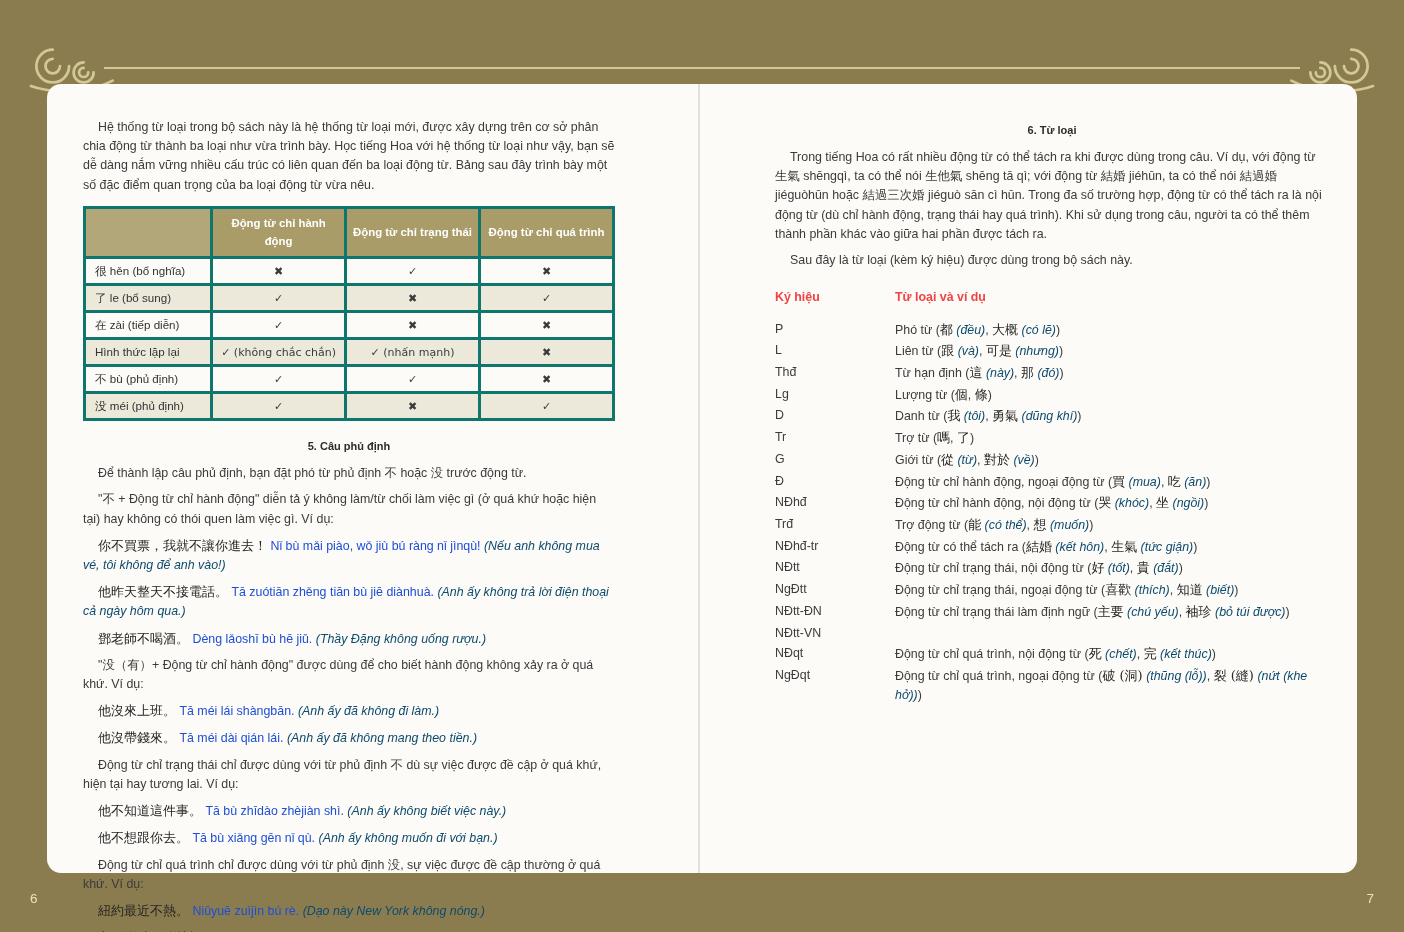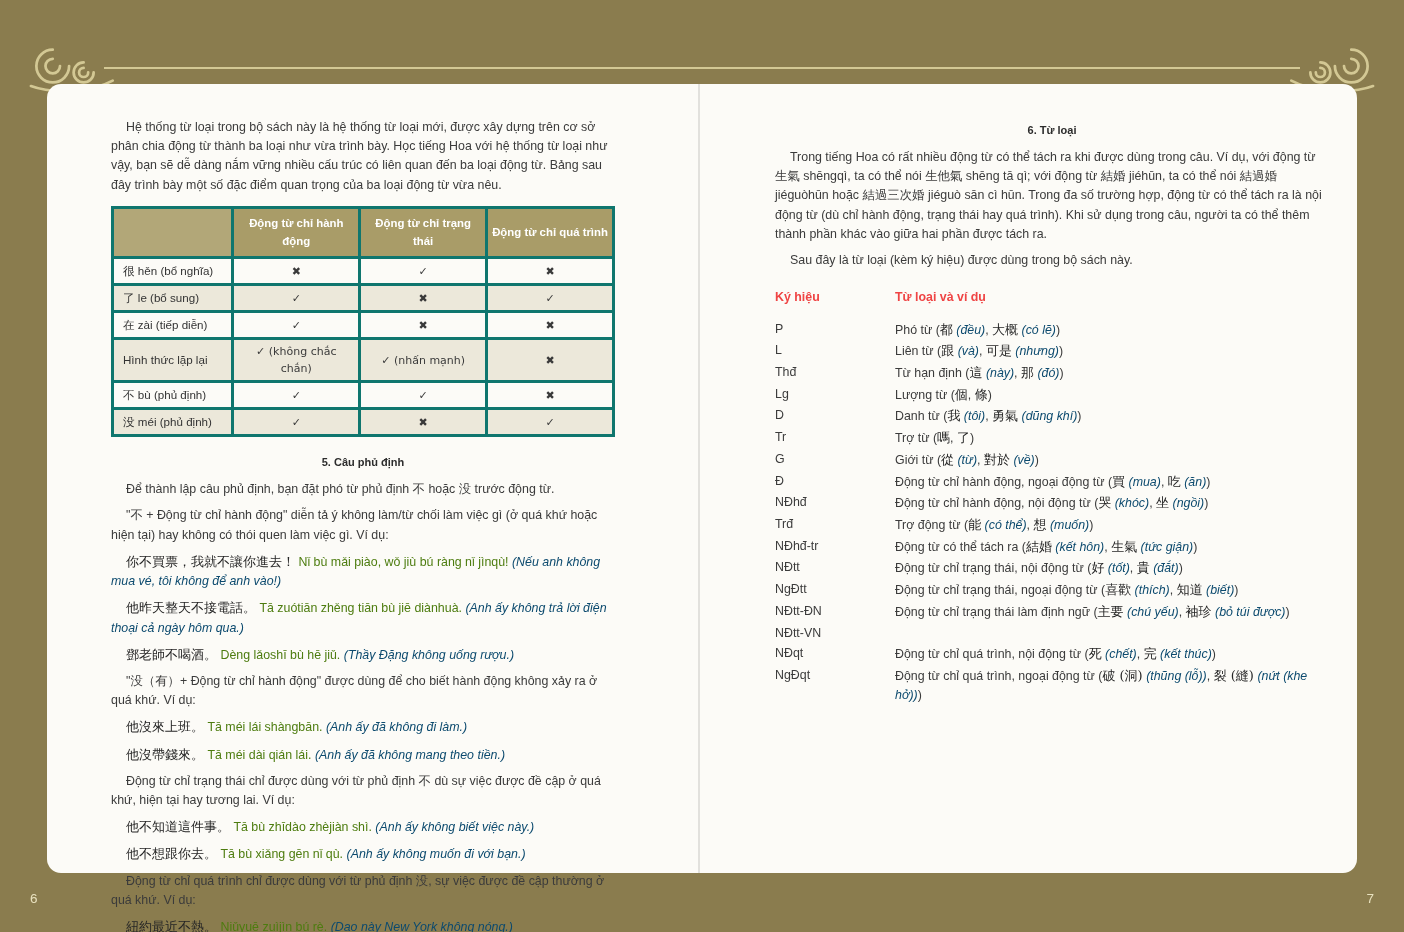--- a/index.html
+++ b/index.html
@@ -30,34 +30,34 @@
   .page-right { left: 699px; width: 658px; border-radius: 0 14px 14px 0; }
   .spine {
     position: absolute; top: 84px; left: 698px; width: 2px; height: 789px;
     background: rgba(0,0,0,0.10);
   }
 
   .content {
     position: absolute; top: 34px; bottom: 28px;
     font-size: 12.4px; line-height: 1.55; color: #3b3b3b;
   }
-  .page-left  .content { left: 36px; right: 84px; margin-left: 28px; }
+  .page-left  .content { left: 36px; right: 84px; }
   .page-right .content { left: 76px; right: 28px; }
 
   p { margin: 0 0 7px; }
   .para { text-indent: 15px; }
   h3.sec {
     font-size: 11px; font-weight: bold; color: #2c2c2c;
     margin: 17px 0 9px;
     text-align: center;
   }
   .page-right h3.sec { margin-top: 4px; }
 
   .zh { font-family: "DejaVu Serif", serif; font-size: 13px; color: #262626; }
-  .pinyin { color: #4d7c0f; }
+  .pinyin { color: #1d4ed8; }
   .viet { color: #0c4a6e; font-style: italic; }
 
   
   table.vt { width: 100%; border-collapse: collapse; margin: 11px 0 8px; }
   .vt th, .vt td { border: 3px solid #0f766e; }
   .vt th {
     background: #a99c68; color: #ffffff;
     font-size: 11.4px; font-weight: bold;
     padding: 6px 4px; text-align: center; width: 25.3%;
   }

